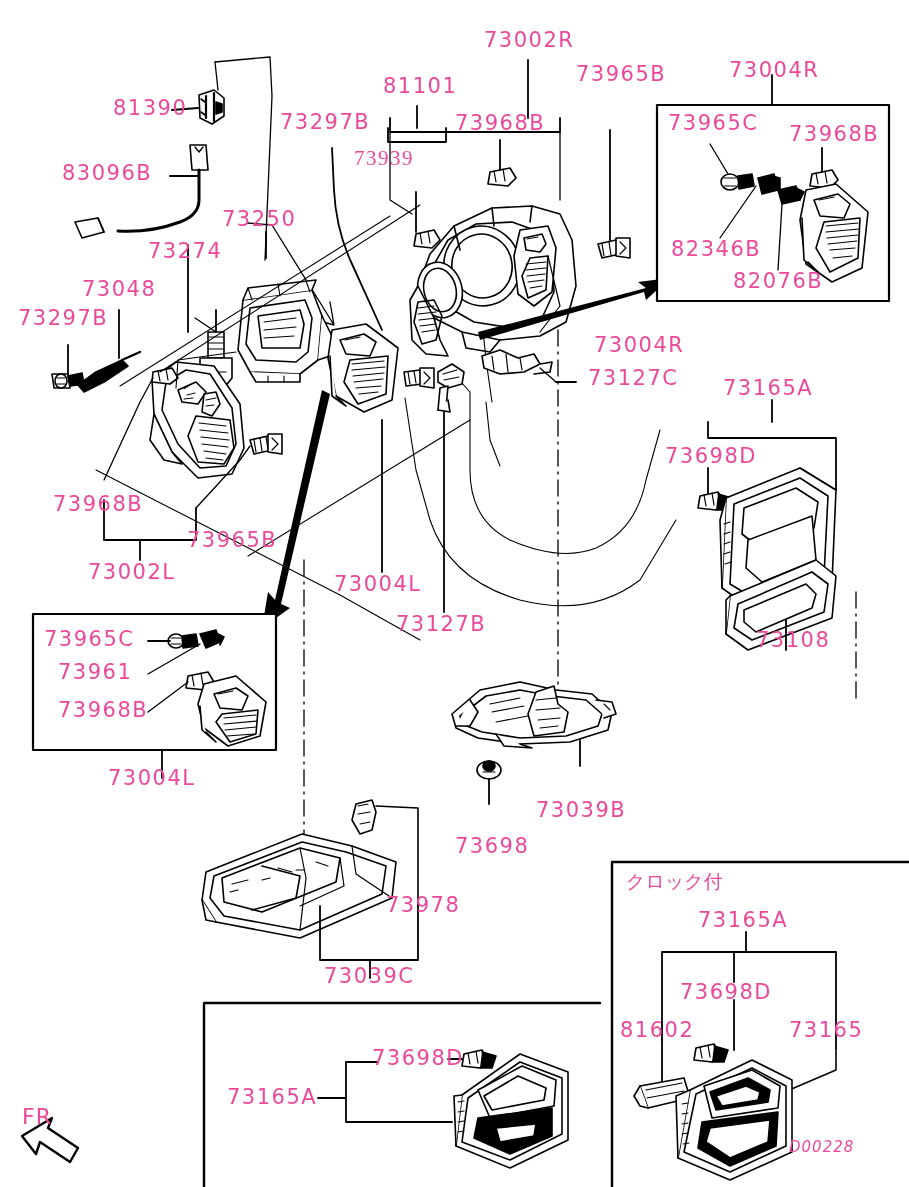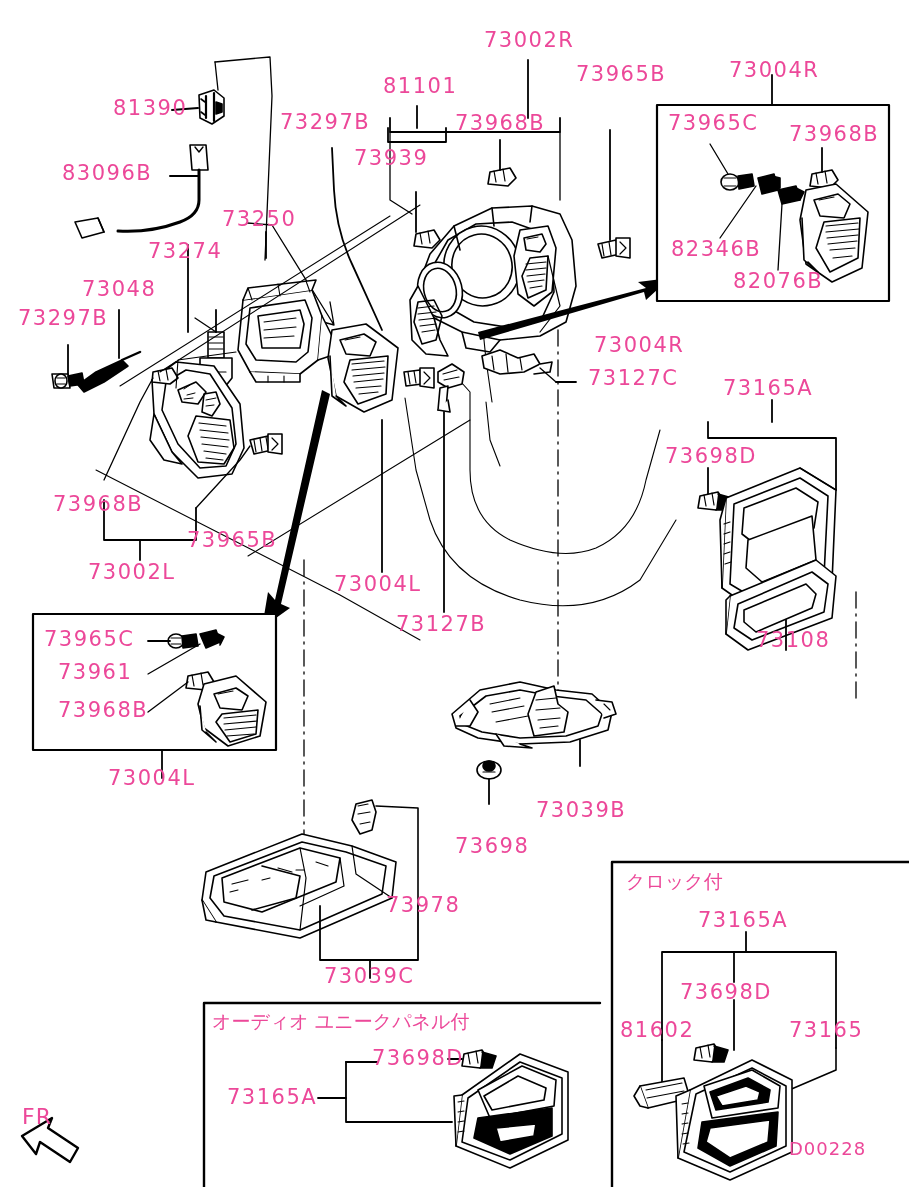--- a/index.html
+++ b/index.html
@@ -4,21 +4,21 @@
 <style>
   html,body{margin:0;padding:0;background:#fff;}
   body{width:909px;height:1187px;position:relative;overflow:hidden;
        font-family:"DejaVu Sans","Liberation Sans",sans-serif;color:#000;}
   #stage{position:absolute;left:0;top:0;width:909px;height:1187px;}
   svg#art{position:absolute;left:0;top:0;width:909px;height:1187px;}
   .lbl{position:absolute;white-space:nowrap;color:#ec4899;
        font-family:"DejaVu Sans","Liberation Sans",sans-serif;
        font-size:21px;letter-spacing:1.5px;line-height:1;}
   .jp{font-size:19px;letter-spacing:0px;font-weight:normal;}
-  .code{font-size:18px;letter-spacing:1px;}
+  .code{font-size:15px;letter-spacing:1px;font-style:italic;}
   .fr{font-size:22px;letter-spacing:1px;}
 </style>
 </head>
 <body>
 
 <div id="stage">
 
 <svg id="art" viewBox="0 0 909 1187">
   <g fill="none" stroke="#000" stroke-width="1.6" stroke-linecap="round" stroke-linejoin="round">
 
@@ -434,21 +434,21 @@
     <path d="M22 1136 L52 1118 L48 1128 L78 1148 L70 1162 L40 1142 L36 1154 Z" fill="#fff" stroke-width="2.4"></path>
   </g>
 
   </g>
 </svg>
 
 <div class="lbl" style="left:88px;top:98px;margin-left:25px;">81390</div>
 <div class="lbl" style="left:62px;top:163px;">83096B</div>
 <div class="lbl" style="left:280px;top:112px;">73297B</div>
 <div class="lbl" style="left:383px;top:76px;">81101</div>
-<div class="lbl" style="left:354px;top:148px;">73939</div>
+<div class="lbl" style="left:354px;top:148px;font-family:Liberation Serif, serif;">73939</div>
 <div class="lbl" style="left:484px;top:30px;">73002R</div>
 <div class="lbl" style="left:455px;top:113px;">73968B</div>
 <div class="lbl" style="left:576px;top:64px;">73965B</div>
 <div class="lbl" style="left:729px;top:60px;">73004R</div>
 <div class="lbl" style="left:668px;top:113px;">73965C</div>
 <div class="lbl" style="left:789px;top:124px;">73968B</div>
 <div class="lbl" style="left:671px;top:239px;">82346B</div>
 <div class="lbl" style="left:733px;top:271px;">82076B</div>
 <div class="lbl" style="left:222px;top:209px;">73250</div>
 <div class="lbl" style="left:148px;top:241px;">73274</div>
@@ -466,21 +466,20 @@
 <div class="lbl" style="left:396px;top:614px;">73127B</div>
 <div class="lbl" style="left:44px;top:629px;">73965C</div>
 <div class="lbl" style="left:58px;top:662px;text-align:right;">73961</div>
 <div class="lbl" style="left:58px;top:700px;">73968B</div>
 <div class="lbl" style="left:108px;top:768px;">73004L</div>
 <div class="lbl" style="left:536px;top:800px;">73039B</div>
 <div class="lbl" style="left:455px;top:836px;">73698</div>
 <div class="lbl" style="left:386px;top:895px;">73978</div>
 <div class="lbl" style="left:324px;top:966px;">73039C</div>
 
-<div class="lbl jp" style="left:212px;top:1012px;">オーディオ ユニークパネル付</div>
 <div class="lbl" style="left:227px;top:1087px;">73165A</div>
 <div class="lbl" style="left:372px;top:1048px;">73698D</div>
 
 <div class="lbl jp" style="left:626px;top:872px;">クロック付</div>
 <div class="lbl" style="left:698px;top:910px;">73165A</div>
 <div class="lbl" style="left:680px;top:982px;">73698D</div>
 <div class="lbl" style="left:620px;top:1020px;">81602</div>
 <div class="lbl" style="left:789px;top:1020px;">73165</div>
 
 <div class="lbl fr" style="left:22px;top:1106px;">FR</div>

